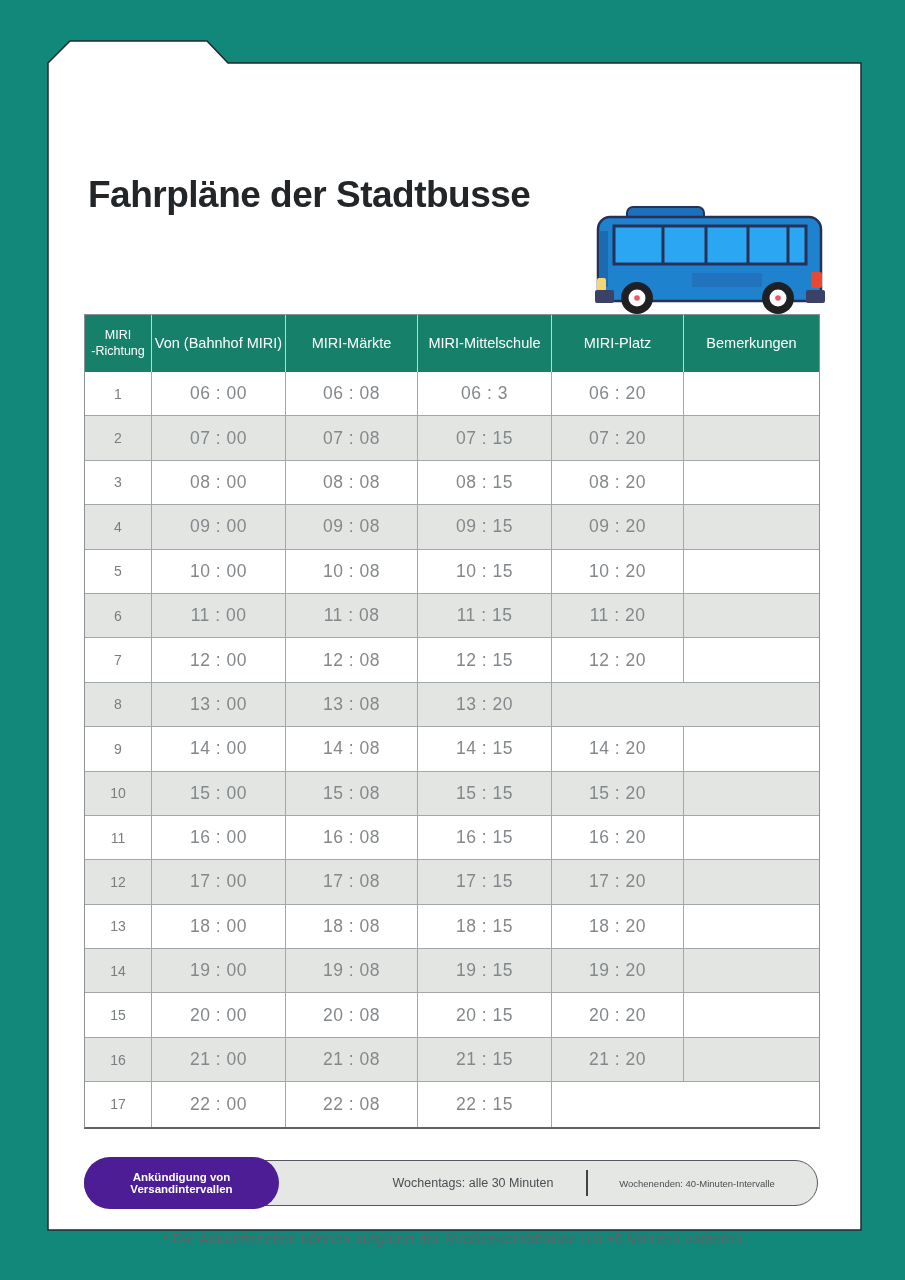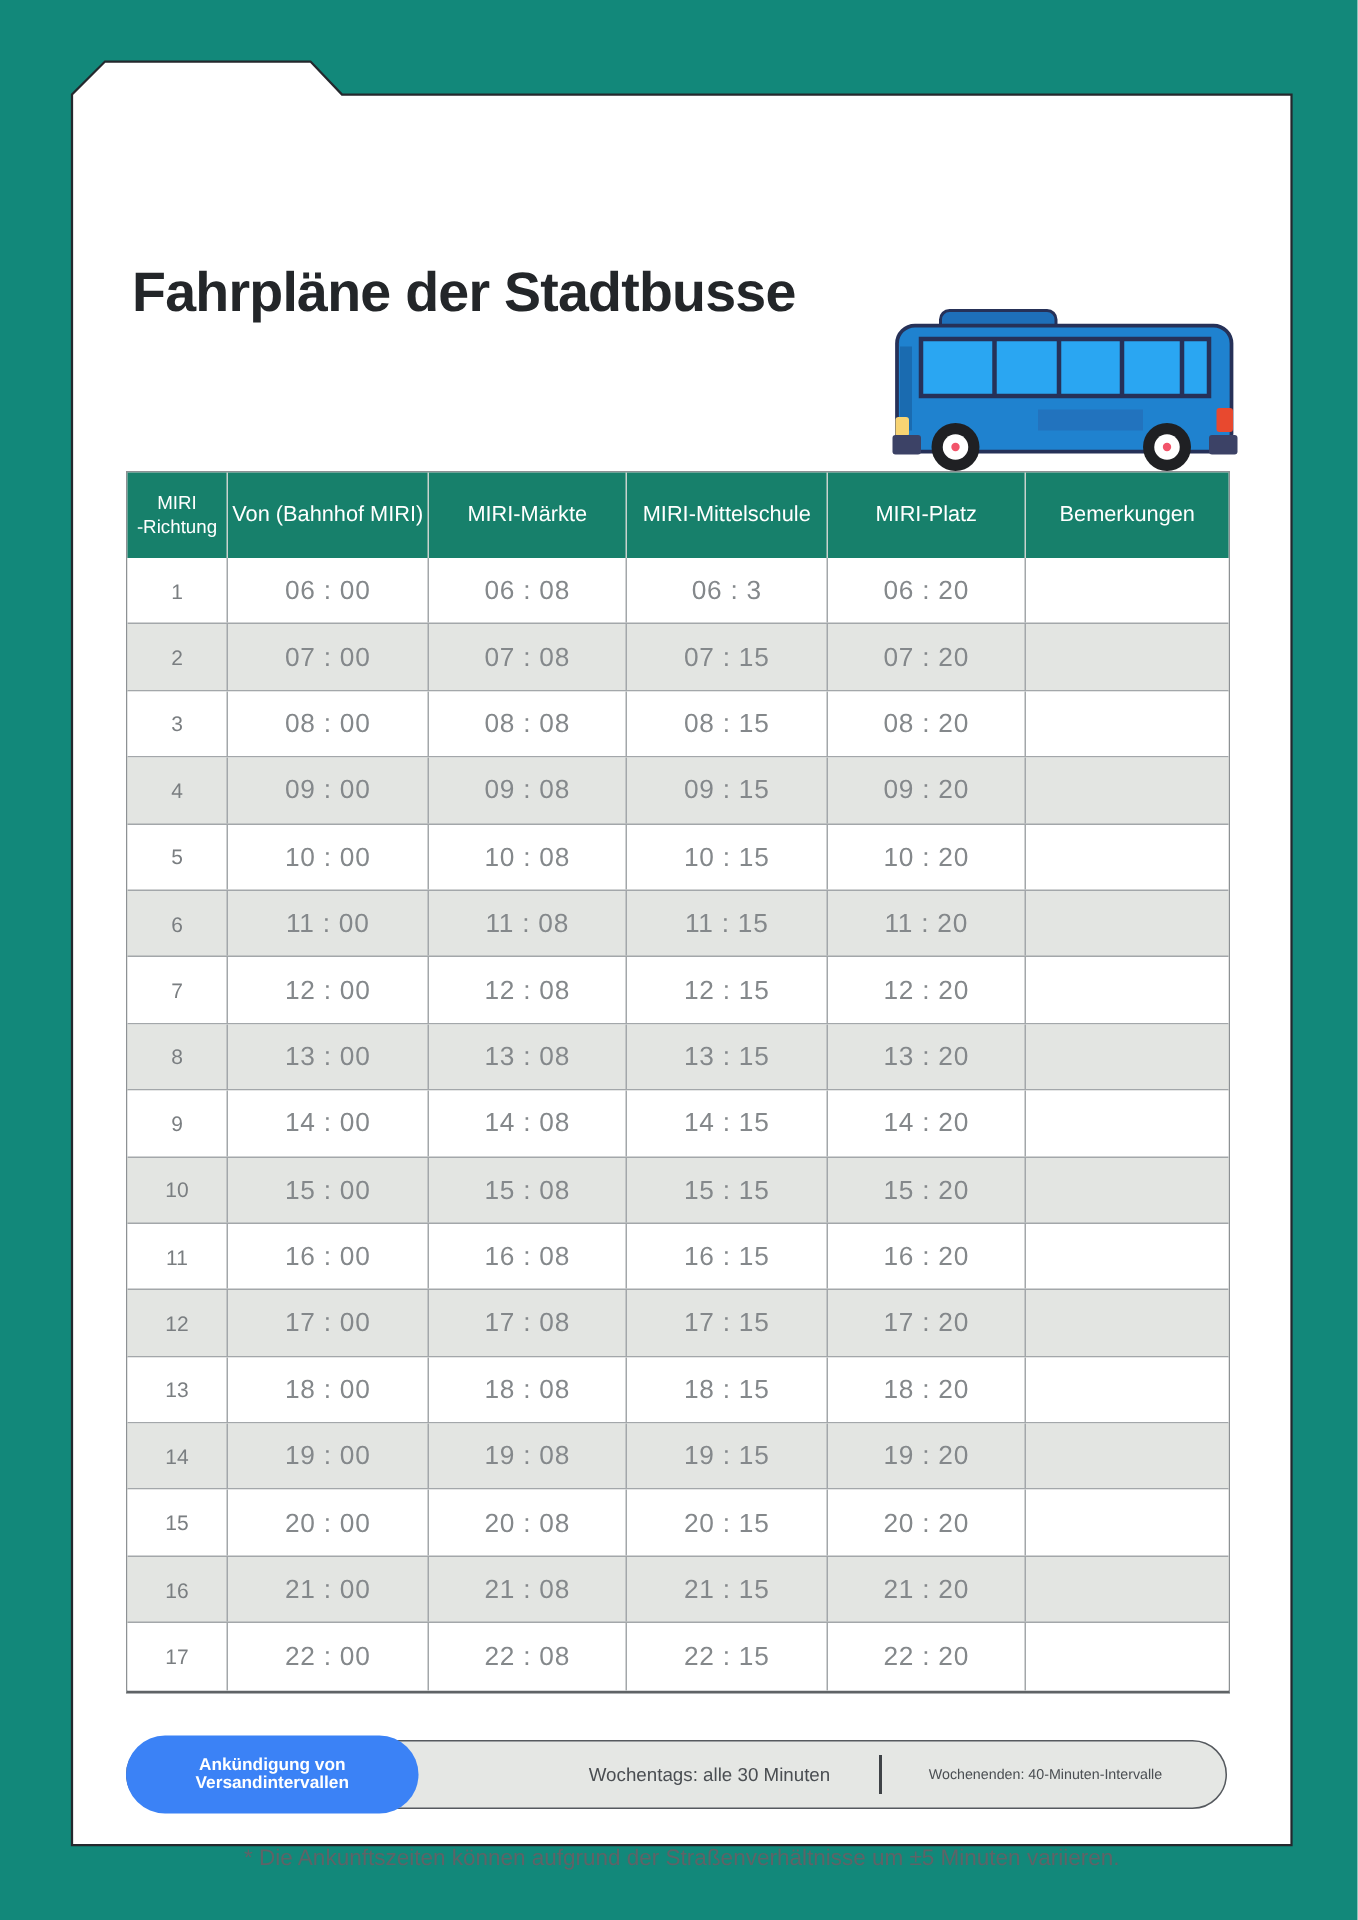--- a/index.html
+++ b/index.html
@@ -53,21 +53,21 @@
   .td-time { font-size:17.5px; color:#84888b; letter-spacing:0.5px; }
 
   
   .legend { position:absolute; left:84px; top:1113px; width:734px; height:52px; }
   .legend-track {
     position:absolute; left:0; right:0; top:3px; bottom:3px;
     background:#e5e7e4; border:1px solid #55595e; border-radius:24px;
   }
   .legend-badge {
     position:absolute; left:0; top:0; width:195px; height:52px;
-    background:#3b82f6; border-radius:26px;
+    background:#4c1d95; border-radius:26px;
     display:flex; align-items:center; justify-content:center;
     color:#ffffff; font-size:11.5px; font-weight:bold; text-align:center; padding:0 8px;
   }
   .legend-weekday {
     position:absolute; left:278px; width:222px; top:0; height:52px;
     display:flex; align-items:center; justify-content:center;
     color:#4a4e52; font-size:12.5px;
   }
   .legend-divider {
     position:absolute; left:502px; top:13px; width:2px; height:26px; background:#3f4347;
@@ -179,21 +179,20 @@
           <div class="td td-time">12 : 00</div>
           <div class="td td-time">12 : 08</div>
           <div class="td td-time">12 : 15</div>
           <div class="td td-time">12 : 20</div>
           <div class="td td-remark"></div>
         </div>
         <div class="tr even">
           <div class="td td-nr">8</div>
           <div class="td td-time">13 : 00</div>
           <div class="td td-time">13 : 08</div>
-          <div class="td td-time">13 : 15</div>
           <div class="td td-time">13 : 20</div>
           <div class="td td-remark"></div>
         </div>
         <div class="tr">
           <div class="td td-nr">9</div>
           <div class="td td-time">14 : 00</div>
           <div class="td td-time">14 : 08</div>
           <div class="td td-time">14 : 15</div>
           <div class="td td-time">14 : 20</div>
           <div class="td td-remark"></div>
@@ -252,21 +251,20 @@
           <div class="td td-time">21 : 08</div>
           <div class="td td-time">21 : 15</div>
           <div class="td td-time">21 : 20</div>
           <div class="td td-remark"></div>
         </div>
         <div class="tr">
           <div class="td td-nr">17</div>
           <div class="td td-time">22 : 00</div>
           <div class="td td-time">22 : 08</div>
           <div class="td td-time">22 : 15</div>
-          <div class="td td-time">22 : 20</div>
           <div class="td td-remark"></div>
         </div>
       </div>
   </div>
 
   <div class="legend">
     <div class="legend-track"></div>
     <div class="legend-badge">Ankündigung von Versandintervallen</div>
     <div class="legend-weekday">Wochentags: alle 30 Minuten</div>
     <div class="legend-divider"></div>

